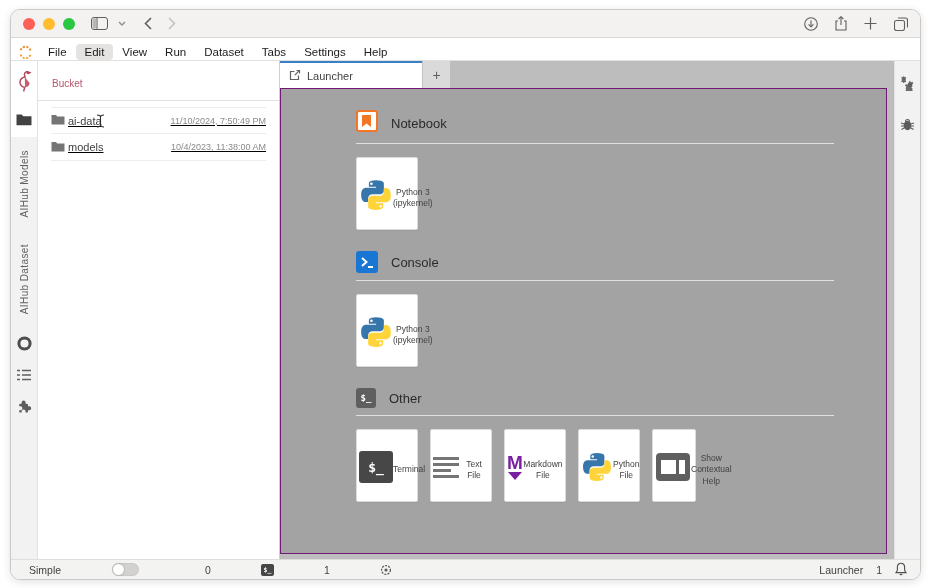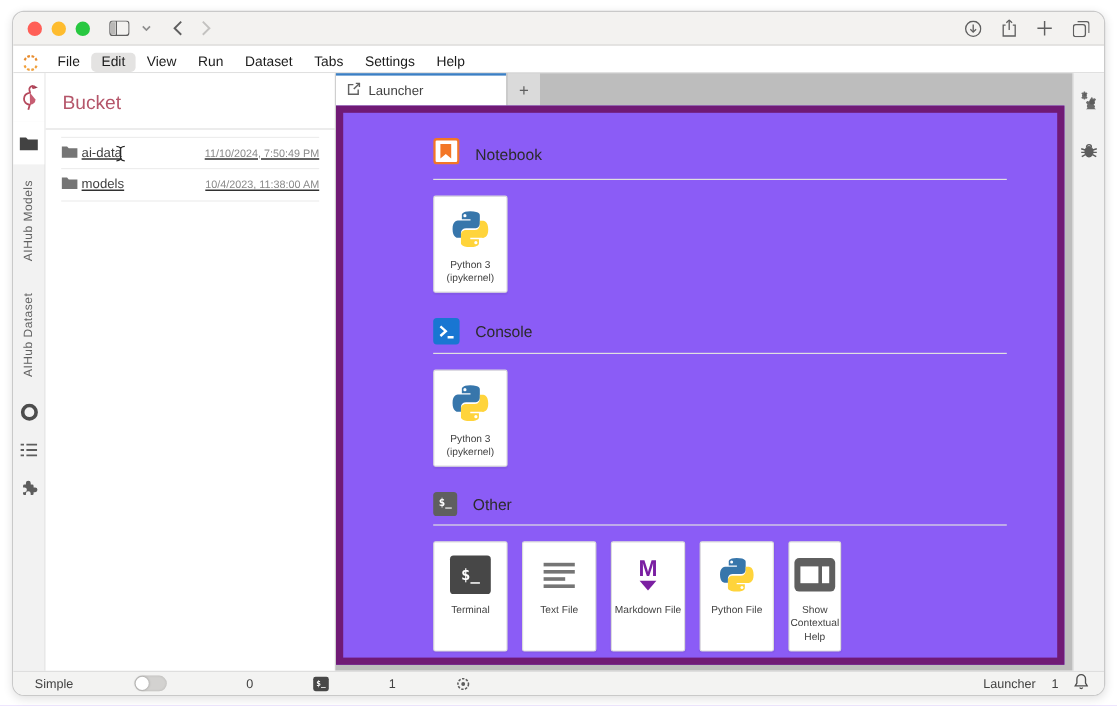--- a/index.html
+++ b/index.html
@@ -38,46 +38,46 @@
     display:flex; flex-direction:column; align-items:center; flex:none; }
   .dock-tab { width:100%; display:flex; justify-content:center; align-items:center; }
   .flamingo-tab { height:40px; background:#fff; }
   .folder-tab { height:36px; background:#fff; }
   .v-label { writing-mode:vertical-rl; transform:rotate(180deg);
     font-size:10px; color:#616161; letter-spacing:.4px; margin:13px 0; }
   .dock-icon { margin:9px 0; color:#5d5d5d; display:flex; }
 
   .filebrowser { width:242px; background:#fff; border-right:1px solid #cfcfcf;
     padding-top:17px; flex:none; }
-  .fb-title { font-size:16px; color:#b5566a; margin-left:14px; }
+  .fb-title { font-size:10px; color:#b5566a; margin-left:14px; }
   .fb-divider { border-bottom:1px solid #e0e0e0; margin-top:11px; }
   .fb-rows { margin:6px 13px 0 13px;text-decoration:underline; }
   .fb-row { display:flex; align-items:center; height:27px; border-bottom:1px solid #ededed;
     font-size:11px; color:#3f3f3f; position:relative; }
   .fb-row:first-child { border-top:1px solid #ededed; }
   .fb-row .name { margin-left:3px; }
   .fb-row .date { margin-left:auto; font-size:9px; color:#8a8a8a; }
   .ibeam { position:absolute; left:45px; top:6px; }
 
   .main { flex:1; background:#bdbdbd; display:flex; flex-direction:column; min-width:0; }
   .tabbar { height:27px; display:flex; flex:none; }
   .tab { width:142px; background:#fff; border-top:2px solid #3b7fc4;
     display:flex; align-items:center; gap:6px; padding:0 9px; font-size:11px; color:#424242; }
   .tab-add { width:28px; background:#dadada; border-left:1px solid #c2c2c2;
     display:flex; align-items:center; justify-content:center;
     font-size:14px; color:#5f5f5f; }
-  .launcher { flex:1; background:#8b5cf6; border:6px solid #701a75; margin:0 7px 5px 0;
+  .launcher { flex:1; background:#a3a3a3; border:1px solid #701a75; margin:0 7px 5px 0;
     padding:21px 0 0 75px; overflow:hidden; }
   .section { width:478px; margin-bottom:21px; }
   .sec-header { display:flex; align-items:center; gap:13px; margin-bottom:7px; }
   .sec-title { font-size:13px; color:#2b2b2b; }
   .sec-hr { border-bottom:1px solid #e0e0e0; margin-bottom:13px; }
   .cards { display:flex; gap:12px; }
   .card { width:62px; min-height:73px; background:#fff; border:1px solid #dcdcdc; border-radius:2px;
-    box-shadow:0 1px 1px rgba(0,0,0,.05); display:flex; flex-direction:column; align-items:center;
+    box-shadow:0 1px 1px rgba(0,0,0,.05); display:flex; flex-direction:row; align-items:center;
     padding:9px 2px 6px 2px; }
   .card .card-icon { height:36px; display:flex; align-items:center; justify-content:center; }
   .card .card-label { margin-top:6px; font-size:8.5px; color:#424242; text-align:center; line-height:1.3; }
 
   
   .sq-icon { border-radius:3px; display:flex; align-items:center; justify-content:center; }
   .console-icon { width:22px; height:22px; background:#1976d2; }
   .other-icon { width:20px; height:20px; background:#5f5f5f; color:#fff;
     font-family:"DejaVu Sans Mono", monospace; font-size:9px; font-weight:bold; }
   .terminal-icon { width:34px; height:32px; background:#474747; color:#fff;

